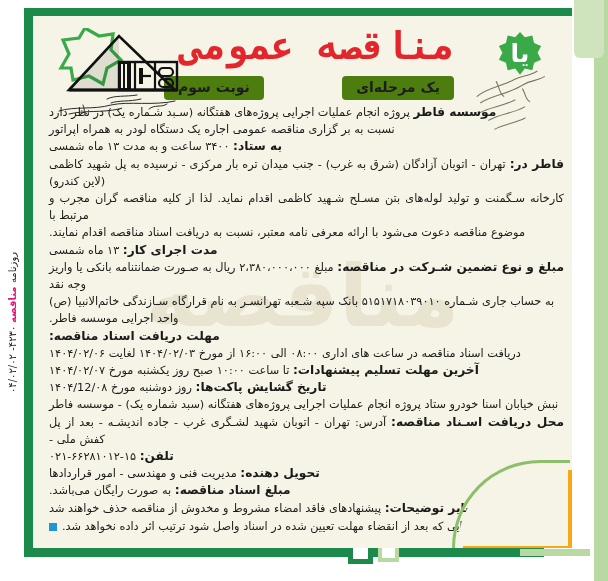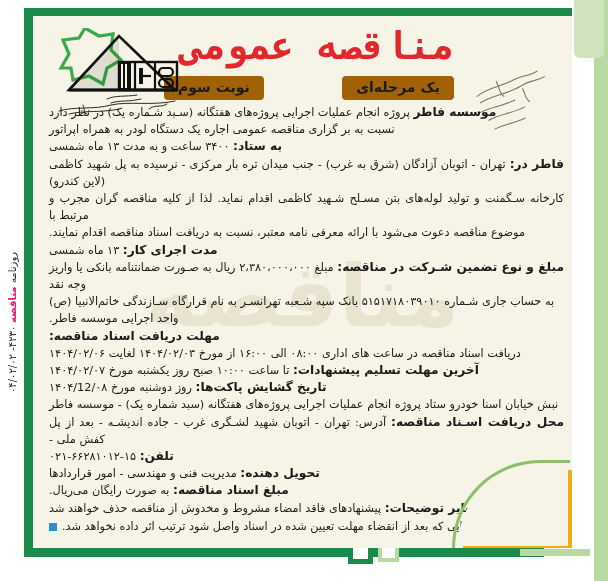--- a/index.html
+++ b/index.html
@@ -151,21 +151,21 @@
     line-height:46px;
     letter-spacing:-1px;
     font-family:Liberation Mono, monospace;
   }
   .badges{
     position:absolute;right:118px;top:56px;
     width:290px;
     display:flex;flex-direction:row;justify-content:space-between;
   }
   .badge{
-    background:#a16207;
+    background:#4d7c0f;
     color:#1d1d1d;
     font-size:14px;font-weight:bold;
     padding:3px 14px 5px;
     border-radius:4px;
     white-space:nowrap;
   }
   .logo-fater{
     position:absolute;left:22px;top:8px;
     width:140px;height:96px;
   }
@@ -241,20 +241,24 @@
     <span class="seg pink">مناقصه</span>
     <span class="seg">۴۲۳۰- ۰۴/۰۲/۰۲</span>
   </div>
 
   <div class="content">
 
     <div class="watermark">مناقصه</div>
 
     <div class="header">
 
+      <div class="emblem">
+        <div class="star"></div>
+        <div class="tulip">یا</div>
+      </div>
 
       <div class="script-stamp">
         <svg width="86" height="60" viewBox="0 0 86 60">
           <g stroke="#6c6a55" stroke-width="1.1" fill="none" stroke-linecap="round">
             <path d="M8 14 C20 8, 34 10, 48 6 C56 4, 64 6, 72 3"></path>
             <path d="M10 21 C24 16, 40 19, 56 13 C64 10, 70 13, 78 10"></path>
             <path d="M6 31 C18 27, 30 30, 44 26"></path>
             <path d="M14 40 C26 36, 38 39, 52 35"></path>
             <path d="M18 50 C28 47, 38 49, 50 46"></path>
             <path d="M30 4 C32 10, 30 16, 34 20"></path>
@@ -360,21 +364,21 @@
         <span>۱۵-۶۶۲۸۱۰۱۲-۰۲۱</span>
       </p>
 
       <p class="blk lft">
         <span class="lbl">تحویل دهنده:</span>
         <span>مدیریت فنی و مهندسی - امور قراردادها</span>
       </p>
 
       <p class="blk lft">
         <span class="lbl">مبلغ اسناد مناقصه:</span>
-        <span>به صورت رایگان می‌ریال.</span>
+        <span>به صورت رایگان می‌باشد.</span>
       </p>
 
       <p class="blk lft">
         <span class="lbl">سایر توضیحات:</span>
         <span>پیشنهادهای فاقد امضاء مشروط و مخدوش از مناقصه حذف خواهند شد</span>
       </p>
 
       <div class="bullet-row">
         <span class="bullet-sq"></span>
         <span>پیشنهادهایی که بعد از انقضاء مهلت تعیین شده در اسناد واصل شود ترتیب اثر داده نخواهد شد.</span>

